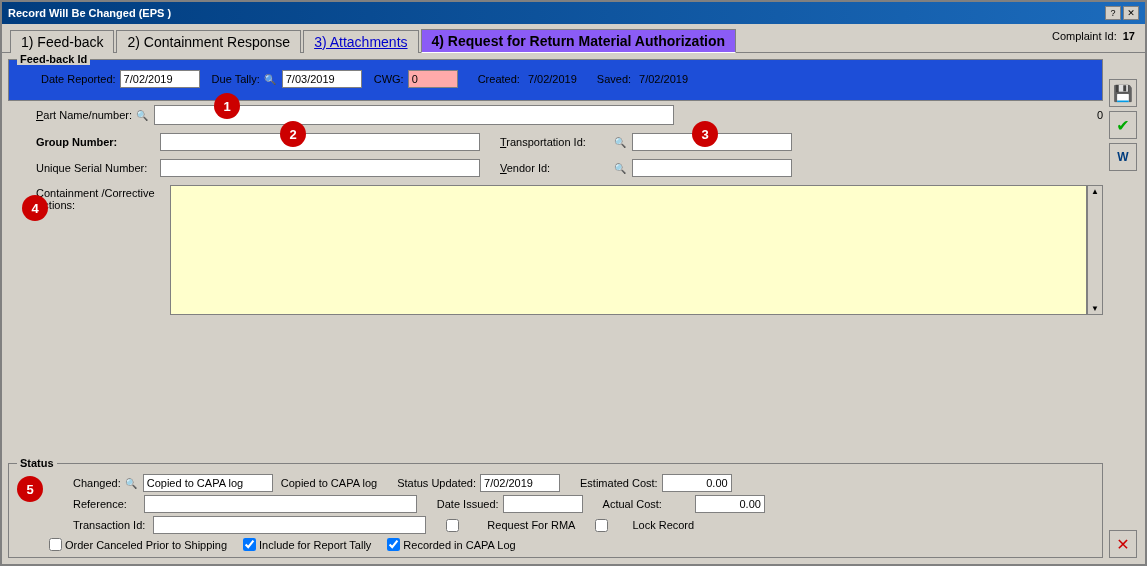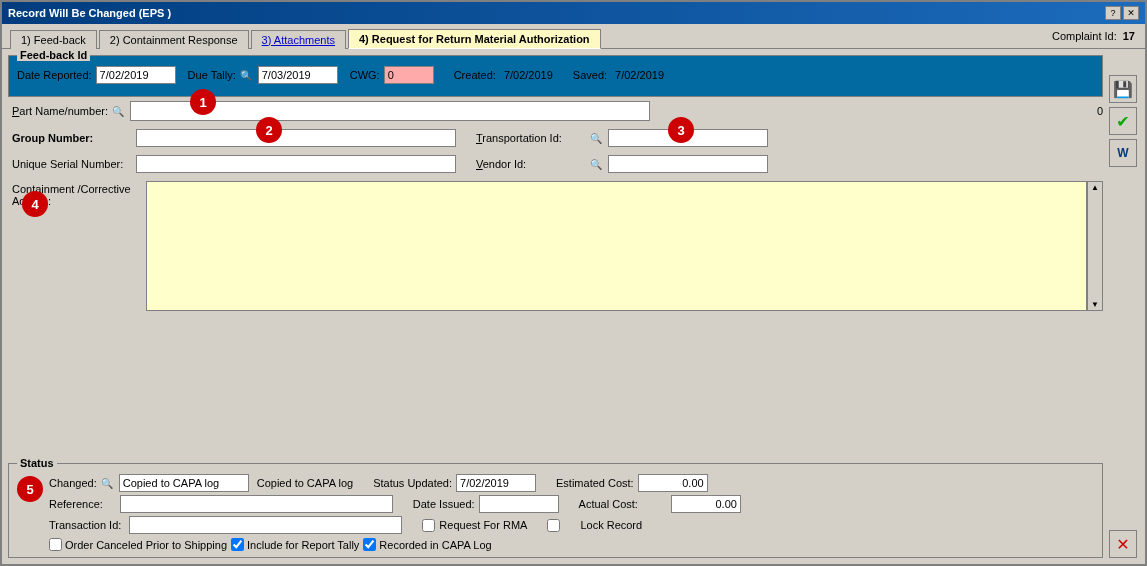--- a/index.html
+++ b/index.html
@@ -58,28 +58,28 @@
       flex-shrink: 0;
       position: relative;
     }
 
     .tab {
       padding: 3px 10px;
       border: 1px solid #808080;
       border-bottom: none;
       background: #d4d0c8;
       cursor: pointer;
-      font-size: 11px;
+      font-size: 14px;
       margin-right: 2px;
       position: relative;
       top: 1px;
     }
 
     .tab.active {
-      background: #fef9c3;
+      background: #8b5cf6;
       border-bottom: 1px solid #fff;
       font-weight: bold;
       z-index: 1;
       text-align: right;
     }
 
     .tab.blue {
       color: #0000cc;
       text-decoration: underline;
     }
@@ -113,21 +113,21 @@
       width: 32px;
       display: flex;
       flex-direction: column;
       gap: 4px;
       align-items: center;
       padding-top: 20px;
     }
 
     .groupbox {
       border: 1px solid #808080;
-      background: #0369a1;
+      background: #1d4ed8;
       position: relative;
       padding: 10px 8px 8px 8px;
     }
 
     .groupbox-title {
       position: absolute;
       top: -7px;
       left: 8px;
       background: #d4d0c8;
       padding: 0 3px;
@@ -138,20 +138,21 @@
     .form-row {
       display: flex;
       align-items: center;
       margin-bottom: 4px;
       gap: 4px;
     }
 
     .field-label {
       font-size: 11px;
       white-space: nowrap;
+      margin-left: 24px;
     }
 
     .field-label u { text-decoration: underline; }
 
     input[type="text"] {
       height: 18px;
       border: 1px solid #808080;
       background: white;
       font-size: 11px;
       padding: 1px 3px;
@@ -232,21 +233,21 @@
       left: 8px;
       background: #d4d0c8;
       padding: 0 3px;
       font-size: 11px;
       font-weight: bold;
     }
 
     .checkbox-row {
       display: flex;
       align-items: center;
-      gap: 4px;
+      gap: 16px;
       margin-top: 4px;
     }
 
     .checkbox-item {
       display: flex;
       align-items: center;
       gap: 3px;
       font-size: 11px;
     }
   </style>
@@ -384,21 +385,21 @@
               <input type="text" style="width: 70px; text-align: right; margin-left: 29px;" value="0.00">
             </div>
 
             <div class="status-row">
               <span class="field-label">Transaction Id:</span>
               <input type="text" style="width: 273px; margin-left: 4px;" value="">
               <div style="margin-left:16px; display:flex; align-items:center; gap:4px;">
                 <input type="checkbox" style="">
                 <span class="field-label">Request For RMA</span>
               </div>
-              <div style="margin-left:16px; display:flex; align-items:flex-start; gap:20px;">
+              <div style="margin-left:16px; display:flex; align-items:flex-start; gap:0;">
                 <input type="checkbox" style="">
                 <span class="field-label">Lock Record</span>
               </div>
             </div>
 
             <div class="checkbox-row">
               <div class="checkbox-item">
                 <input type="checkbox" style="">
                 <span>Order Canceled Prior to Shipping</span>
               </div>

